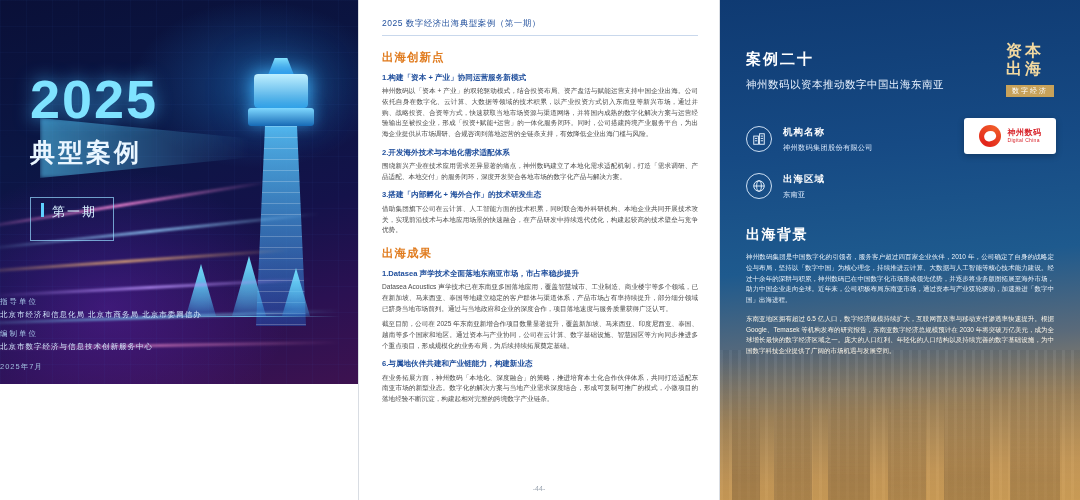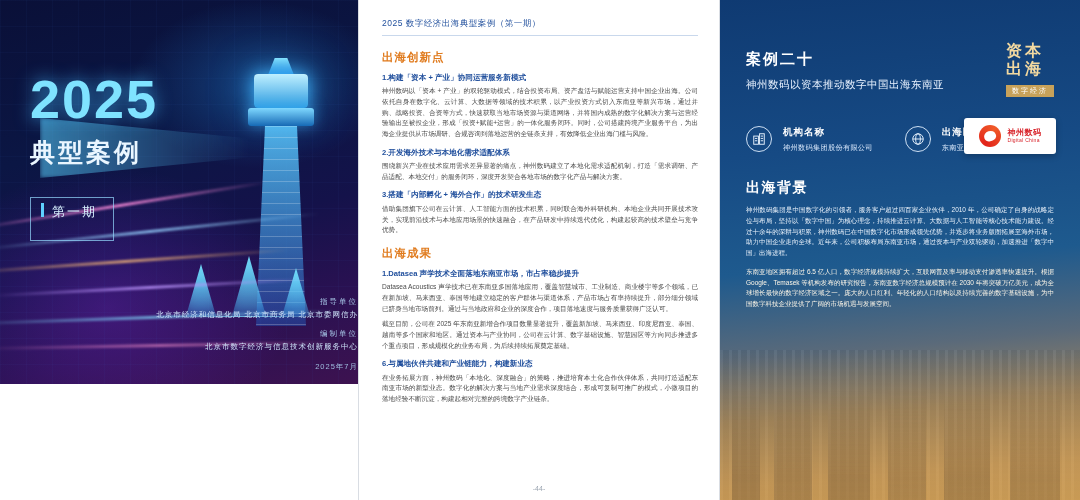--- a/index.html
+++ b/index.html
@@ -123,21 +123,21 @@
   .issue-badge {
     margin-top: 28px;
     display: inline-flex; align-items: flex-start; gap: 8px;
     padding: 5px 16px 19px 10px;
     border: 1px solid rgba(150,220,255,0.7);
     color: #d8f1ff; font-size: 13px; letter-spacing: 2px;
   }
   .issue-bar { width: 3px; height: 14px; background: #5fd0ff; display: inline-block; }
   .cover-foot {
     position: absolute; z-index: 4; left: 0; right: 0; bottom: 12px;
-    text-align: right; color: rgba(220,235,255,0.85);
+    text-align: left; color: rgba(220,235,255,0.85);
   }
   .cf-label { font-size: 7.5px; letter-spacing: 2px; color: #a8c8e8; margin-bottom: 3px; }
   .cf-orgs { font-size: 7.5px; letter-spacing: 1px; margin-bottom: 9px; color: #cfe4fa; }
   .cf-date { font-size: 7.5px; color: #9fbcdd; margin-top: 10px; letter-spacing: 1px; }
 
   
   .mid {
     position: relative;
     width: 362px; height: 500px;
     flex: 0 0 362px;
@@ -226,21 +226,21 @@
     background: conic-gradient(from 210deg, #e2231a, #f05a28, #e2231a);
     position: relative; }
   .logo-mark::after{
     content:""; position:absolute; left:5px; top:6px; width:12px; height:10px;
     background:#fff; border-radius: 50% 50% 40% 40%; transform: rotate(-18deg);
   }
   .logo-text { display: flex; flex-direction: column; line-height: 1.05; }
   .logo-cn { font-size: 8px; font-weight: bold; color: #d8232a; letter-spacing: 0.5px; }
   .logo-en { font-size: 5px; color: #d8232a; letter-spacing: 0.3px; }
 
-  .info-list { margin-top: 34px; display: flex; flex-direction: row; gap: 32px; }
+  .info-list { margin-top: 34px; display: flex; flex-direction: column; gap: 20px; }
   .info-row { display: flex; align-items: flex-start; gap: 11px; }
   .info-ico {
     width: 26px; height: 26px; flex: 0 0 26px;
     border: 1.4px solid rgba(225,240,255,0.9); border-radius: 50%;
     display: flex; align-items: center; justify-content: center;
   }
   .info-ico svg { width: 14px; height: 14px; }
   .info-tx .k { font-size: 9.5px; color: #ffffff; font-weight: bold; letter-spacing: 1px; }
   .info-tx .v { font-size: 7.2px; color: #d6e6fa; margin-top: 4px; letter-spacing: 0.3px; }
 

